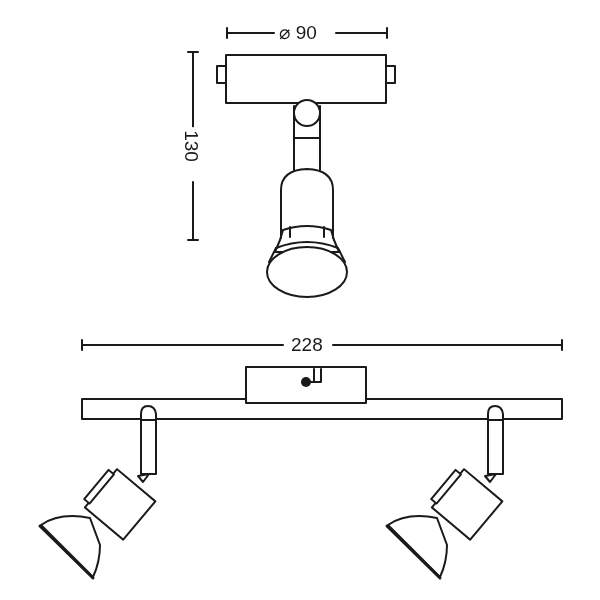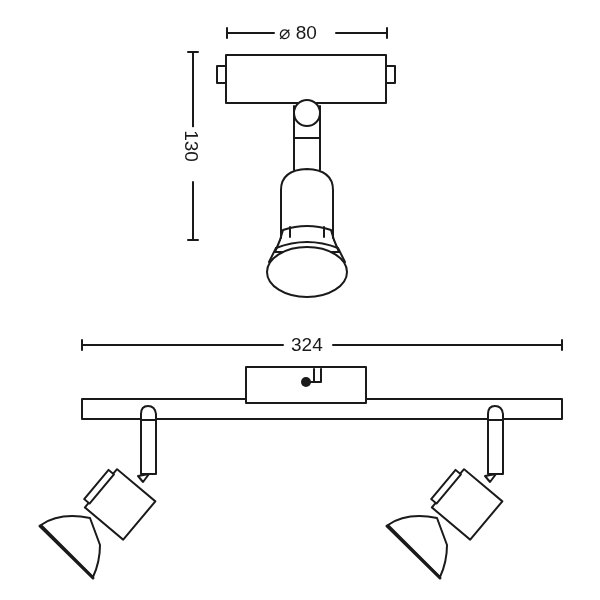--- a/index.html
+++ b/index.html
@@ -109,15 +109,15 @@
           <rect x="443" y="479" width="50" height="50" fill="#ffffff"></rect>
           <rect x="437" y="485" width="7" height="38" fill="#ffffff"></rect>
         </g>
         <path d="M388 525 Q407 512 437 518 L447 545 Q447 562 440 577 Z" fill="#ffffff"></path>
         <line x1="387" y1="526" x2="440" y2="578" stroke-width="3"></line>
       </g>
     </g>
   </g>
 </svg>
 
-<div class="dim-label" id="lbl-dia">⌀ 80</div>
+<div class="dim-label" id="lbl-dia">⌀ 90</div>
 <div class="dim-label" id="lbl-height">130</div>
-<div class="dim-label" id="lbl-width">324</div>
+<div class="dim-label" id="lbl-width">228</div>
 
 </body></html>

